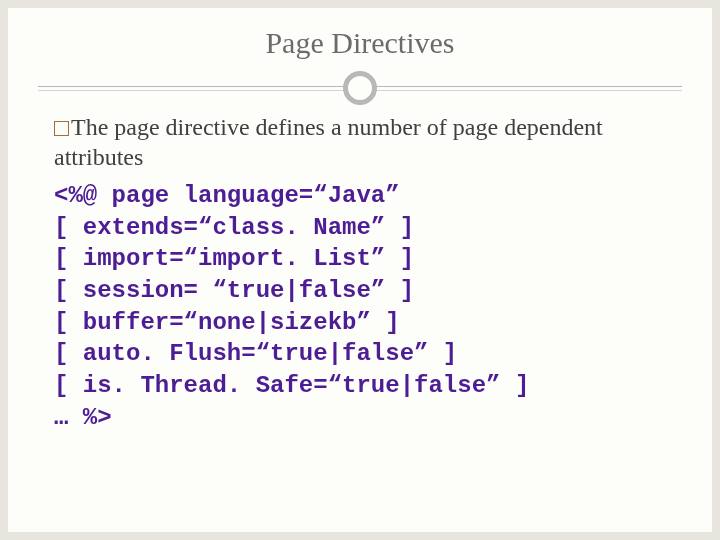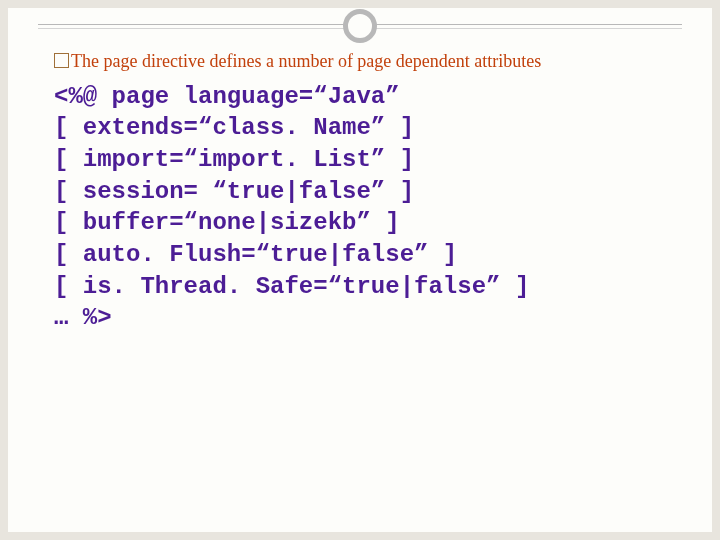--- a/index.html
+++ b/index.html
@@ -55,22 +55,22 @@
     width: 34px;
     height: 34px;
     border: 5px solid #b8b8b8;
     border-radius: 50%;
     background: #fdfdfa;
   }
   .content {
     padding: 0 40px 0 46px;
   }
   .intro {
-    font-size: 18px;
-    color: #c2410c;
+    font-size: 24px;
+    color: #404040;
     line-height: 1.25;
     font-family: Georgia, serif;
     position: relative;
     margin-bottom: 8px;
   }
   .bullet-box {
     display: inline-block;
     width: 15px;
     height: 15px;
     border: 1.5px solid #a07038;
@@ -85,20 +85,21 @@
     font-weight: bold;
     color: #4c1d95;
     line-height: 1.32;
     white-space: pre;
   }
 </style>
 </head>
 <body>
 
 <div class="slide">
+  <div class="title">Page Directives</div>
   <div class="rule-wrap">
     <div class="hr1"></div>
     <div class="hr2"></div>
     <div class="circle"></div>
   </div>
   <div class="content">
     <div class="intro">
       <span class="bullet-box"></span><span>The page directive defines a number of page dependent attributes</span>
     </div>
     <div class="code"><span>&lt;%@ page language=“Java”</span>

